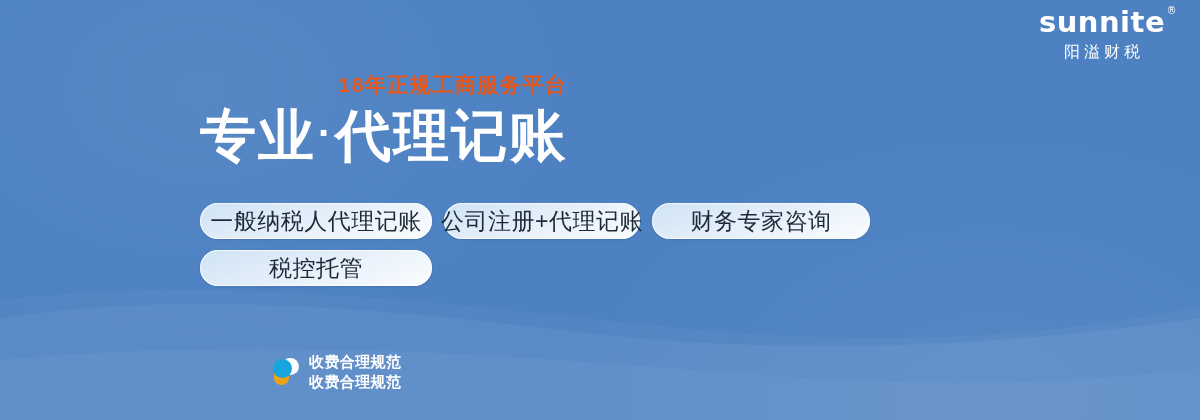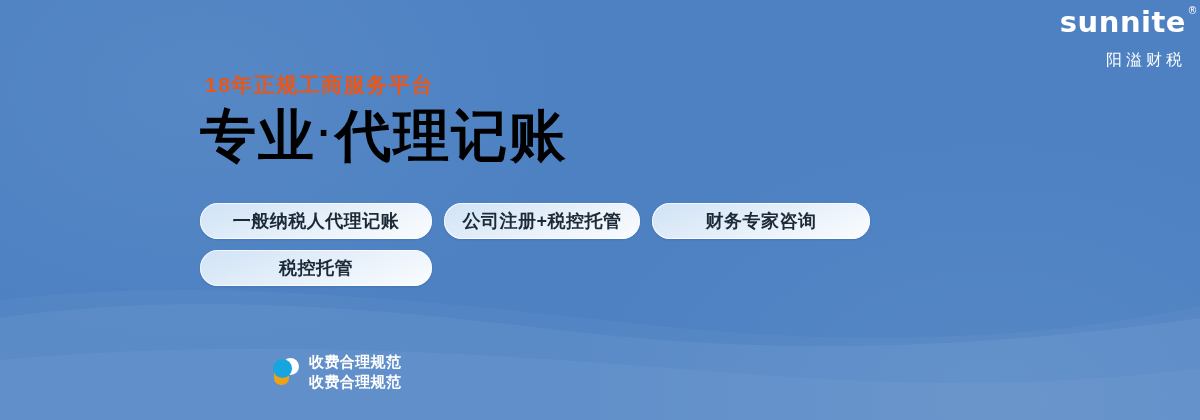--- a/index.html
+++ b/index.html
@@ -48,66 +48,67 @@
     border-radius: 50%;
     background: radial-gradient(ellipse at center, rgba(255,255,255,0.05) 0%, rgba(255,255,255,0.0) 70%);
   }
 
   
   #logo {
     position: absolute;
     right: 14px;
     top: 8px;
     width: 168px;
-    text-align: right;
+    text-align: center;
     line-height: 1;
   }
   #logo-wordmark {
     position: relative;
     display: inline-block;
     color: #ffffff;
     font-size: 29px;
     font-weight: 700;
     letter-spacing: 0.5px;
     font-family: "DejaVu Sans", "Liberation Sans", sans-serif;
   }
   #logo-reg {
     position: absolute;
     right: -12px;
     top: -2px;
     font-size: 10px;
     font-weight: 400;
     color: #ffffff;
   }
   #logo-cn {
-    margin-top: 15px;
+    margin-top: 7px;
     color: #ffffff;
     font-size: 16px;
     font-weight: 500;
     letter-spacing: 4px;
     text-indent: 4px;
   }
 
   
   #headline-block {
     position: absolute;
     left: 200px;
     top: 74px;
   }
   #tagline {
     color: #e8571a;
     font-size: 21px;
     font-weight: 700;
     letter-spacing: 1.5px;
     line-height: 1;
-    margin: 0 0 12px 5px;
-    white-space: nowrap;
+    margin: 0 0 12px 15px;
+    white-space: nowrap;
+    text-align: right;
   }
   #headline {
-    color: #000000;
+    color: #ffffff;
     font-size: 56px;
     font-weight: 700;
     letter-spacing: 2px;
     line-height: 1.05;
     margin: 0;
     white-space: nowrap;
   }
   #headline .sep {
     font-size: 40px;
     vertical-align: 8px;
@@ -127,22 +128,22 @@
   }
   .pill {
     display: flex;
     align-items: center;
     justify-content: center;
     border-radius: 19px;
     background: linear-gradient(160deg, #cfe3f6 0%, #e4eef9 45%, #fbfdff 100%);
     box-shadow: inset 0 0 0 1px rgba(255,255,255,0.75),
                 0 1px 2px rgba(24,50,90,0.14);
     color: #1c2a38;
-    font-size: 18px;
-    font-weight: 700;
+    font-size: 23px;
+    font-weight: 400;
     letter-spacing: 0.5px;
     white-space: nowrap;
   }
 
   
   #feature-strip {
     position: absolute;
     left: 272px;
     top: 352px;
     display: flex;
@@ -225,21 +226,21 @@
 
   <div id="headline-block">
     <div id="tagline">18年正规工商服务平台</div>
     <div id="headline">
       <span>专业</span><span class="sep">·</span><span>代理记账</span>
     </div>
   </div>
 
   <div id="pill-grid">
     <div class="pill">一般纳税人代理记账</div>
-    <div class="pill">公司注册+税控托管</div>
+    <div class="pill">公司注册+代理记账</div>
     <div class="pill">财务专家咨询</div>
     <div class="pill">税控托管</div>
   </div>
 
   <div id="feature-strip">
 
     <div class="feature">
       <span class="feature-icon">
         <span class="fi-white"></span>
         <span class="fi-orange"></span>

